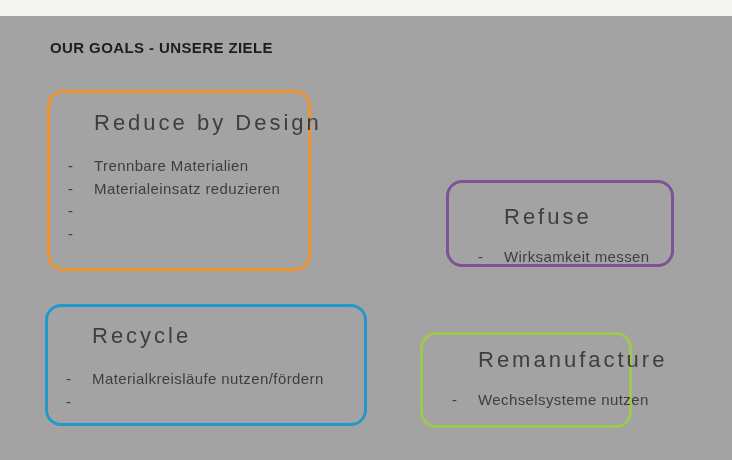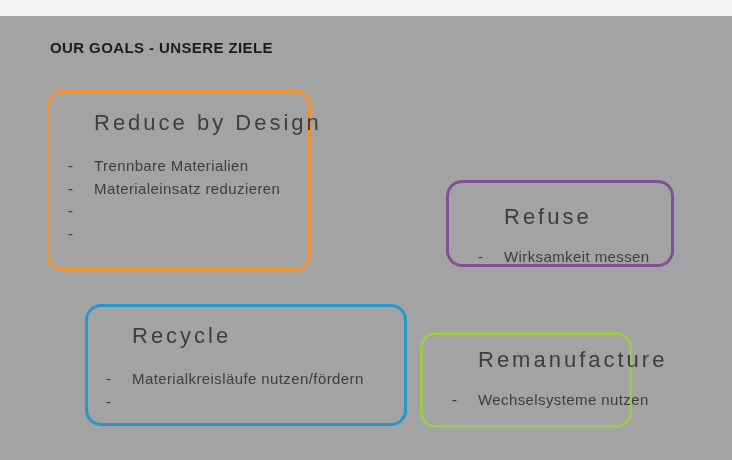--- a/index.html
+++ b/index.html
@@ -92,21 +92,21 @@
   <section class="goal-box box-refuse" style="border-color: rgb(126, 82, 151);">
     <h2 class="box-label">Refuse</h2>
     <ul class="goal-items">
       <li class="goal-item">
         <span class="dash">-</span>
         <span class="item-text">Wirksamkeit messen</span>
       </li>
     </ul>
   </section>
 
-  <section class="goal-box box-recycle" style="border-color: rgb(35, 152, 205); margin-left: 40px;">
+  <section class="goal-box box-recycle" style="border-color: rgb(35, 152, 205);">
     <h2 class="box-label">Recycle</h2>
     <ul class="goal-items">
       <li class="goal-item">
         <span class="dash">-</span>
         <span class="item-text">Materialkreisläufe nutzen/fördern</span>
       </li>
       <li class="goal-item">
         <span class="dash">-</span>
       </li>
     </ul>

